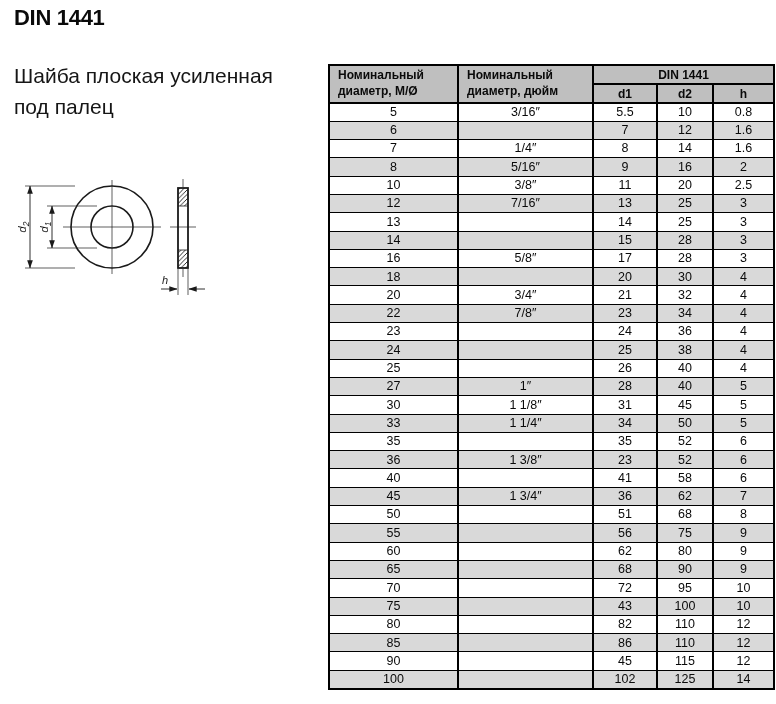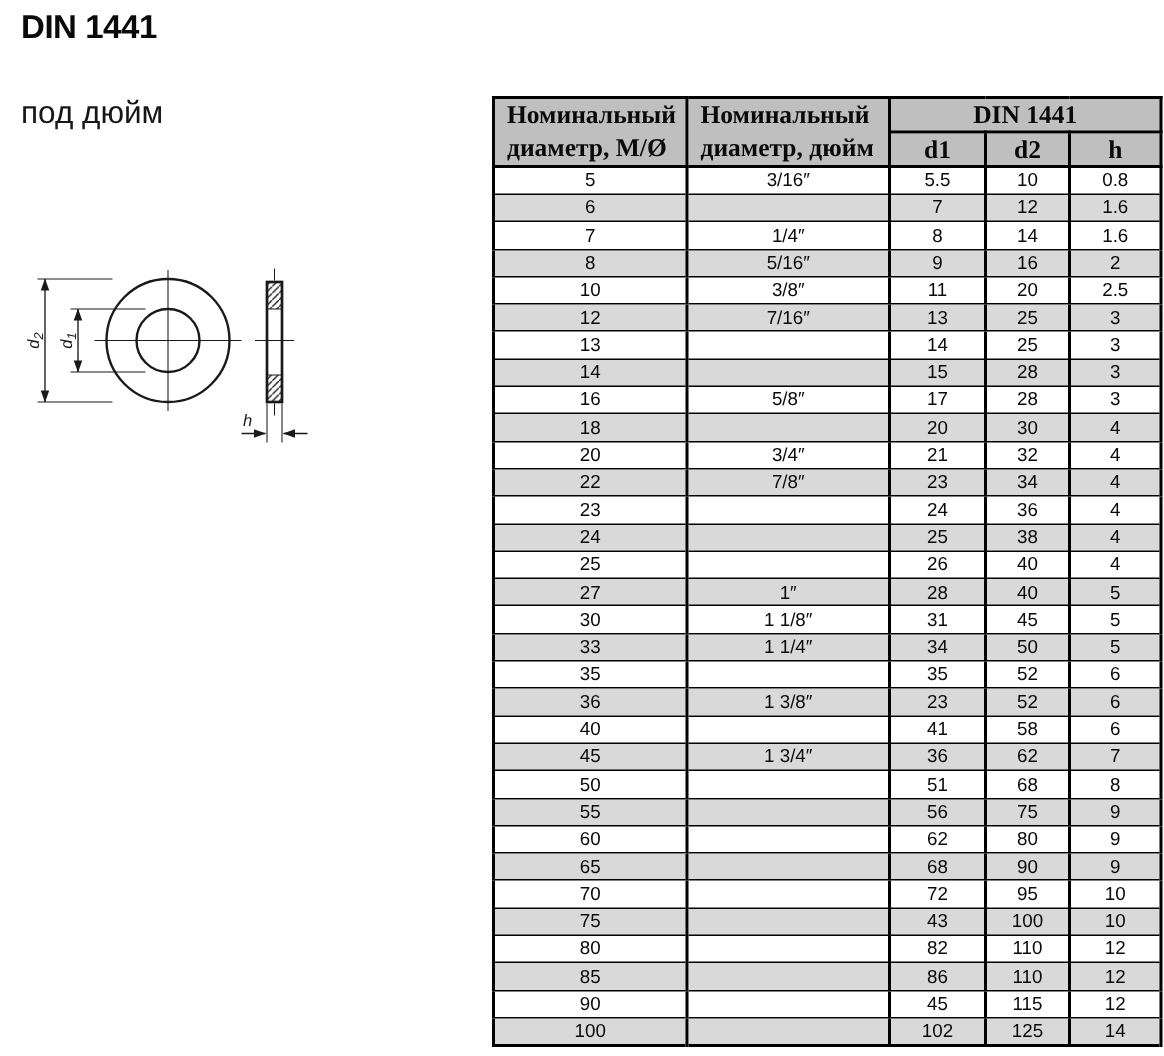--- a/index.html
+++ b/index.html
@@ -25,41 +25,41 @@
   }
   table.spec th, table.spec td {
     border:2px solid var(--border,#000);
     border-top-width:1px; border-bottom-width:1px;
     overflow:hidden; white-space:nowrap;
   }
   table.spec thead th {
     background:var(--header-bg,#bfbfbf);
     border-top-width:2px; border-bottom-width:2px;
     font-weight:bold; text-align:center; vertical-align:middle;
-    font-size:17px;
-    font-family:Liberation Serif, serif;
+    font-size:12px;
   }
   table.spec thead tr { height:19px; }
   table.spec thead th.left-head {
     text-align:left; padding-left:8px; padding-right:4px;
     white-space:normal; line-height:1.3;
   }
   table.spec tbody tr { height:18.3px; }
   table.spec tbody td {
     text-align:center; vertical-align:middle; padding:0; line-height:1;
   }
   table.spec tbody tr:nth-child(even) { background:var(--row-alt,#d9d9d9); }
 </style>
 </head>
 <body>
 
 <div class="doc-title">DIN 1441</div>
 
 <div class="doc-subtitle">
-  <div>под дюйм</div>
+  <div>Шайба плоская усиленная</div>
+  <div>под палец</div>
 </div>
 
 <svg class="drawing-svg" width="200" height="132" viewBox="0 0 200 132">
   <defs>
     <pattern id="hatch" patternUnits="userSpaceOnUse" width="4.5" height="4.5">
       <path d="M0,4.5 L4.5,0" stroke="#1a1a1a" stroke-width="0.9"></path>
     </pattern>
     <marker id="arr" viewBox="0 0 10 10" refX="9.5" refY="5" markerWidth="9" markerHeight="9" orient="auto-start-reverse">
       <path d="M0,1.5 L10,5 L0,8.5 z" fill="#1a1a1a"></path>
     </marker>

